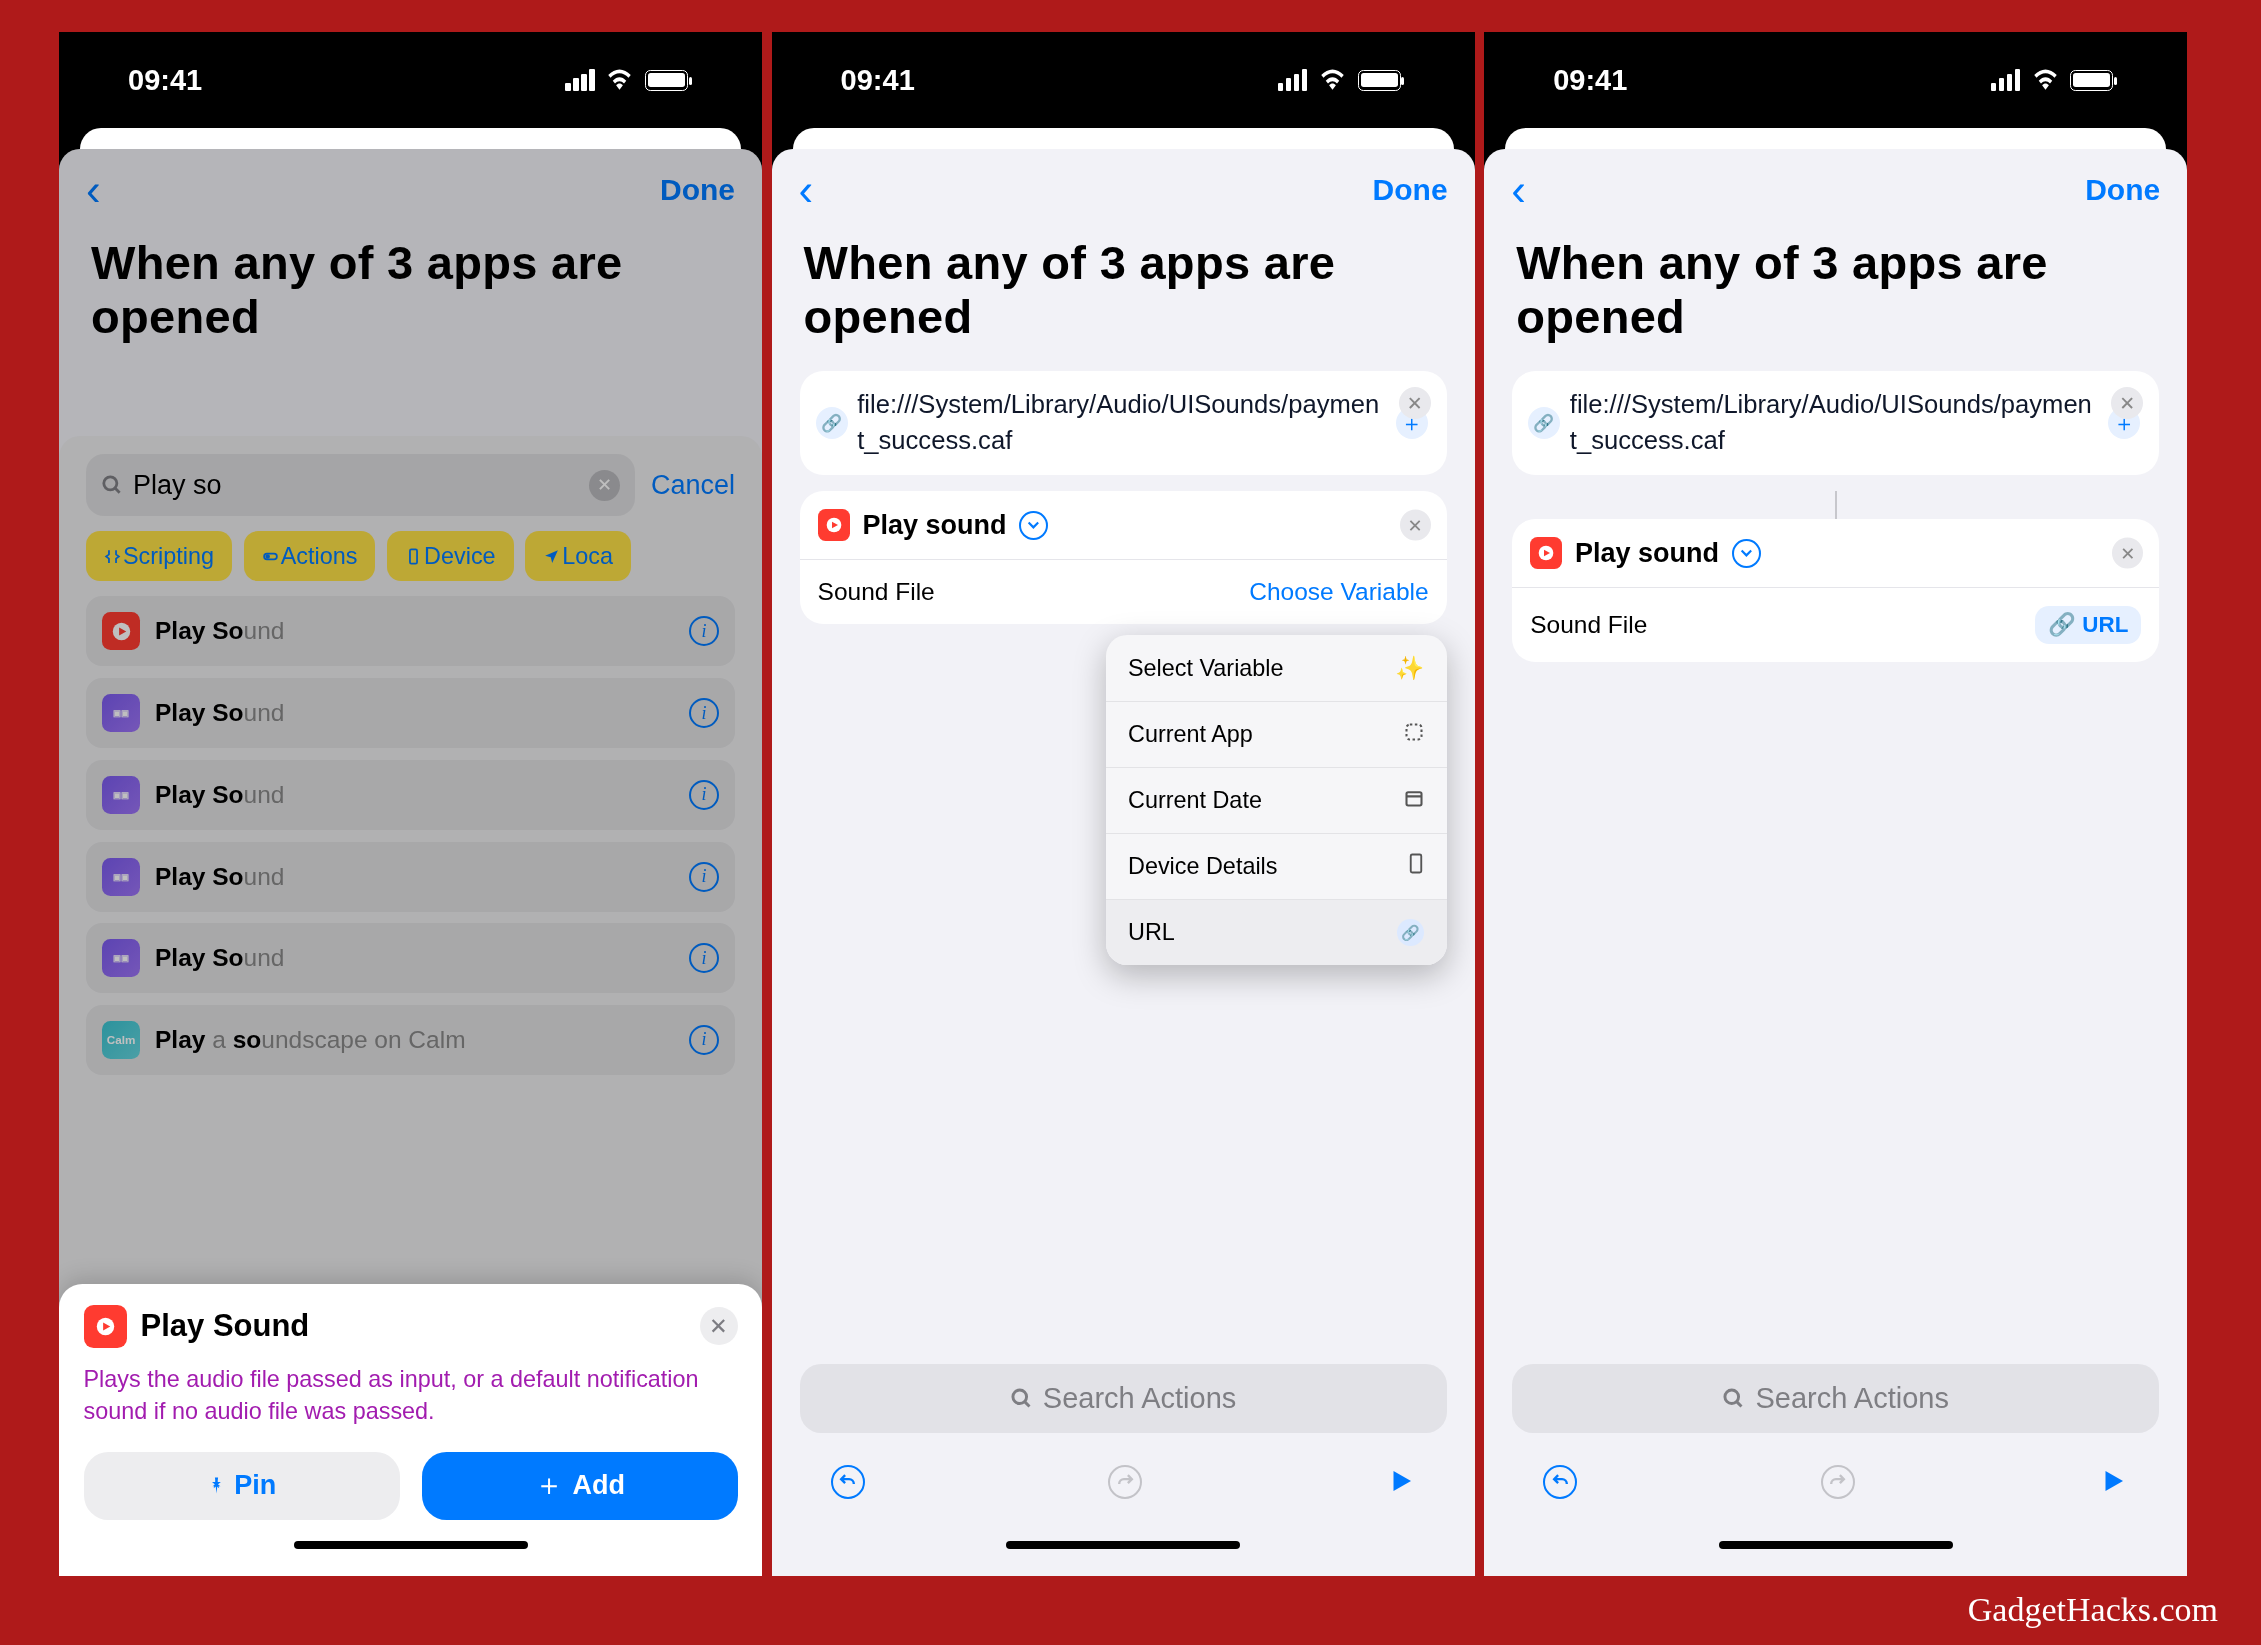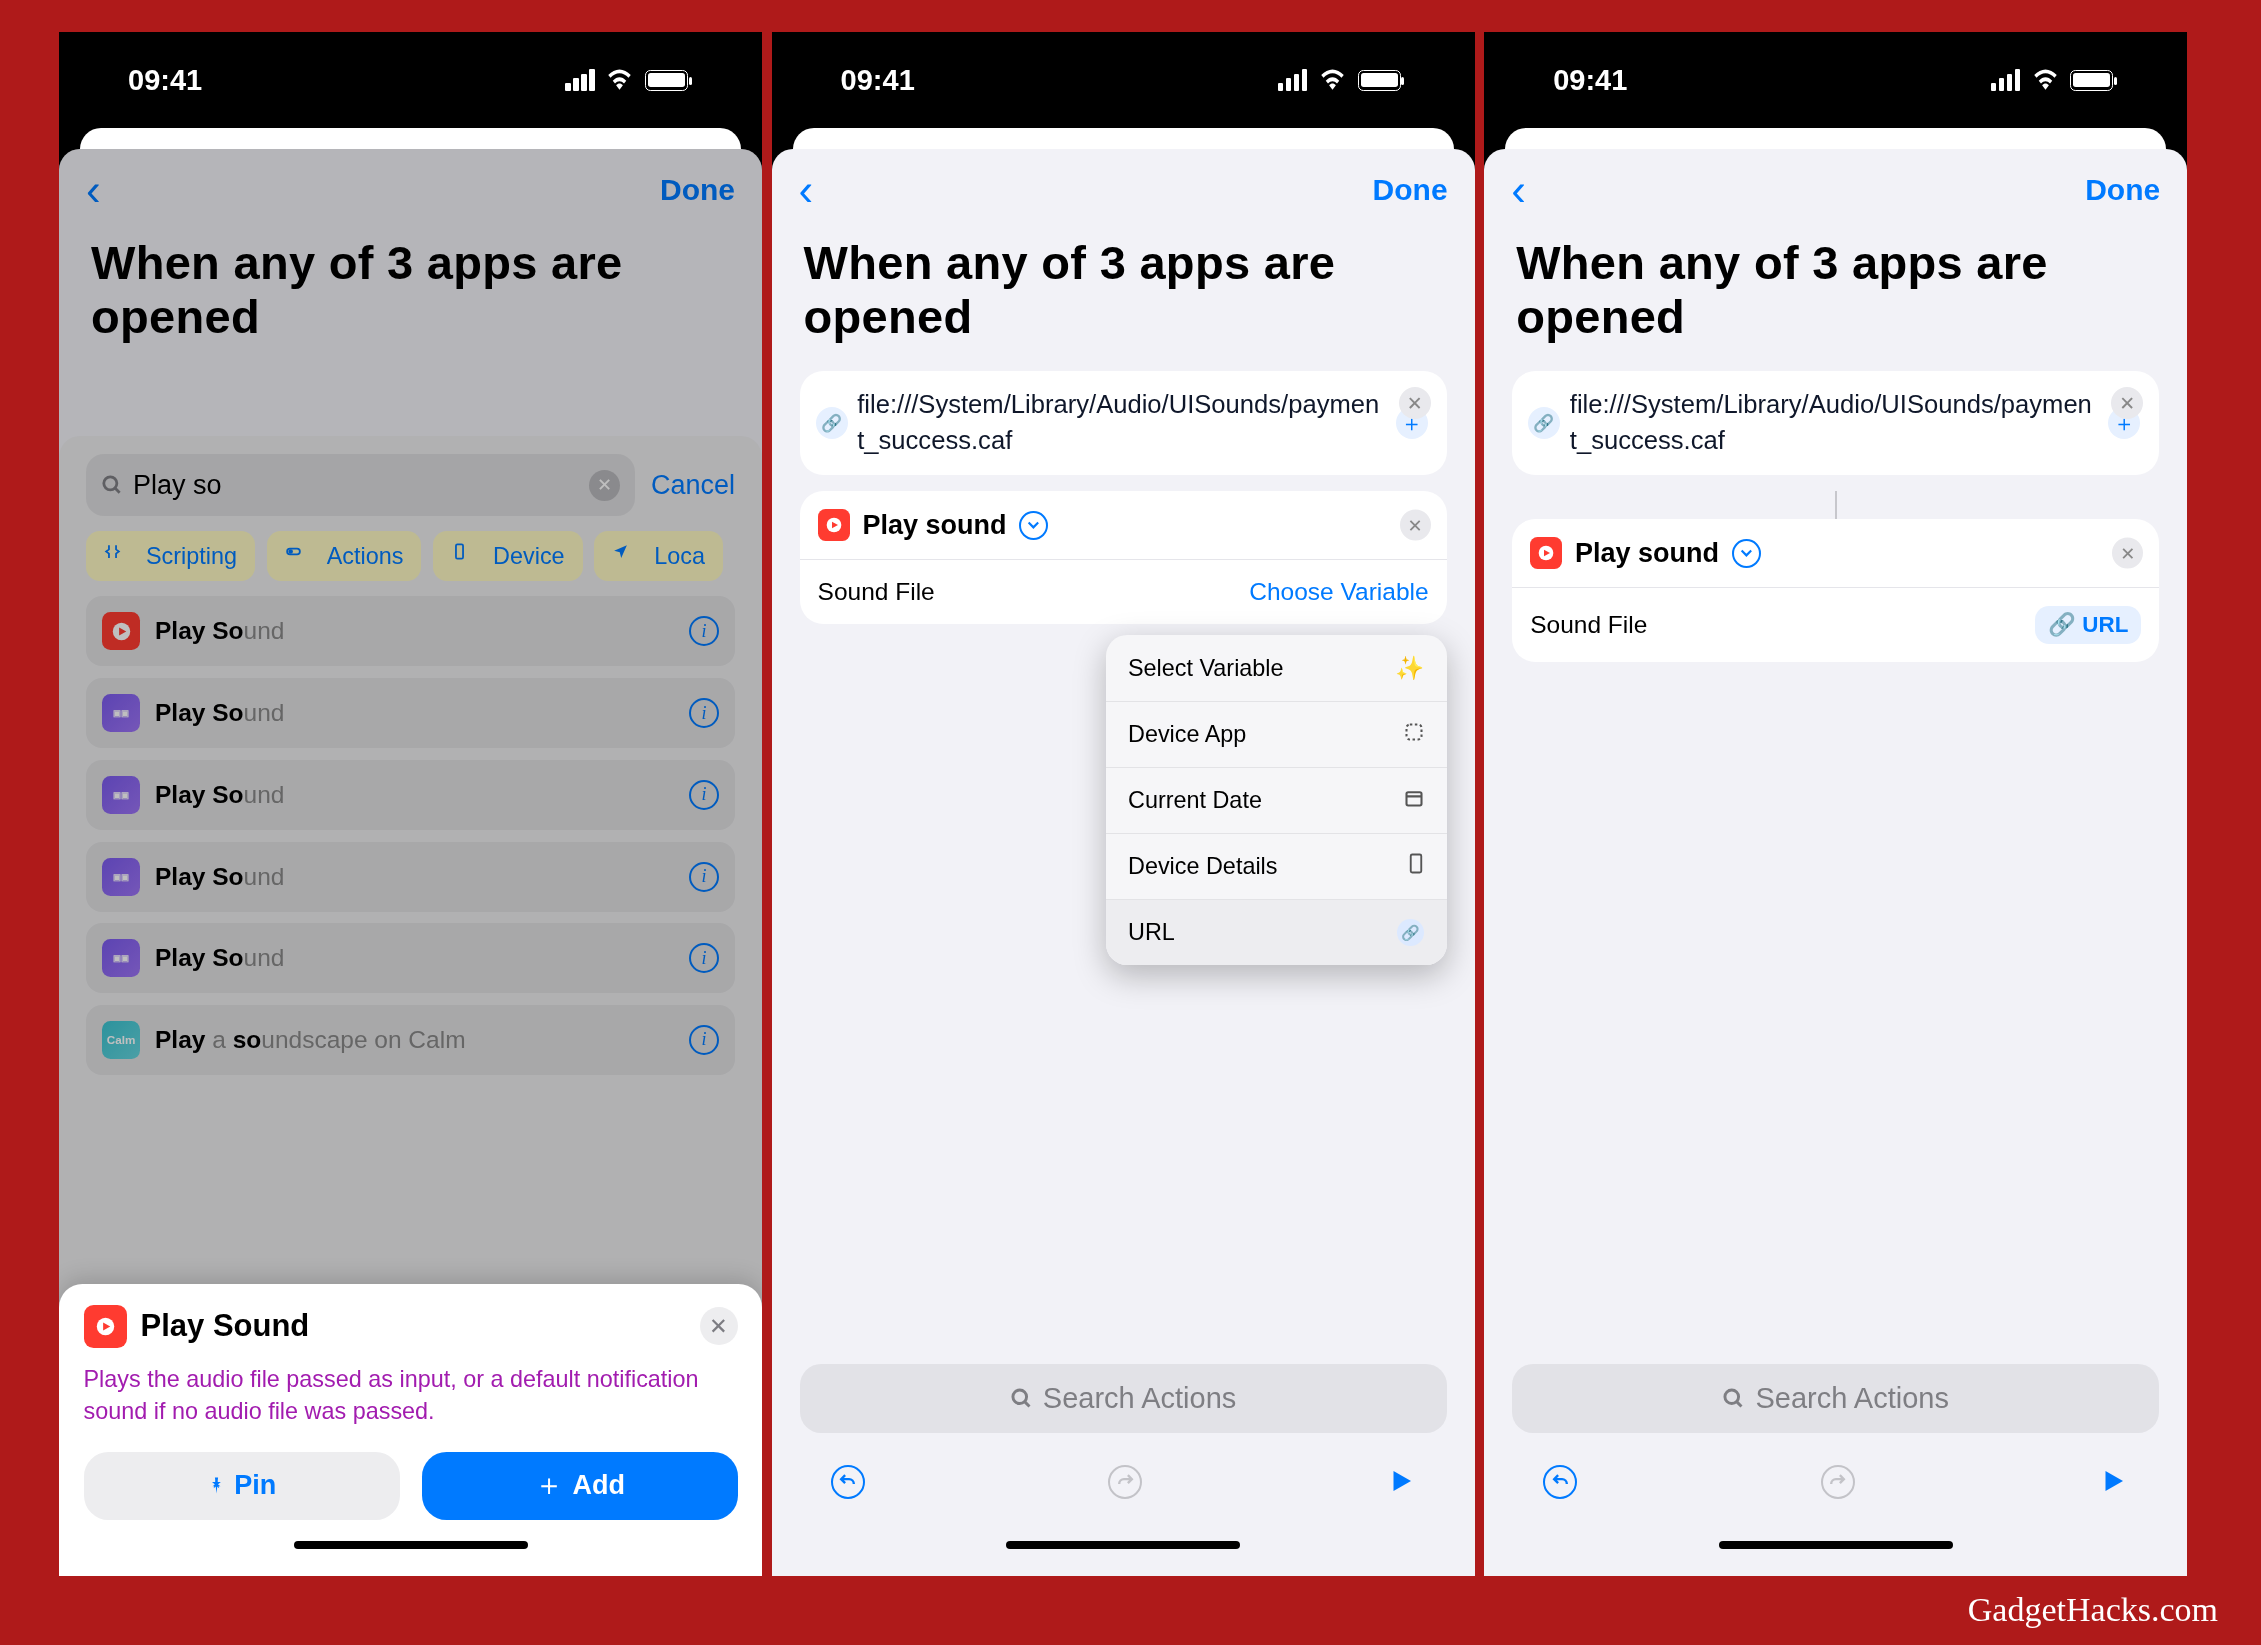--- a/index.html
+++ b/index.html
@@ -68,21 +68,21 @@
 
   
   .inner-sheet{ position:absolute; left:0;right:0;bottom:0; top:287px; background:#ECECEE; border-radius:21px 21px 0 0; padding-top:9.6px;}
   .search-row{ display:flex;align-items:center;gap:16px;padding:8.5px 27px 15px 27px;}
   .searchfield{flex:1;height:62px;background:#DDDDDF;border-radius:18px;display:flex;align-items:center;padding:0 15px;gap:9.6px;}
   .searchfield svg{width:22.4px;height:22.4px;color:#7F7F85;}
   .searchfield span{font-size:27px;color:#000;}
   .sf-x{ width:31px;height:31px;border-radius:15.4px;background:#B9B9BD;color:#fff;display:flex;align-items:center;justify-content:center;font-size:18px;}
   .cancel{color:#007AFF;font-size:27px;}
   .cat-row{display:flex;gap:11.7px;padding:0 27px 15px 27px;overflow:hidden;}
-  .cat-chip{background:#fef9c3;color:#007AFF;border-radius:14px;padding:11.7px 18px;display:flex;gap:25px;font-size:23.4px;font-weight:500;white-space:nowrap;}
+  .cat-chip{background:#fde047;color:#007AFF;border-radius:14px;padding:11.7px 18px;display:flex;align-items:center;gap:2px;font-size:23.4px;font-weight:500;white-space:nowrap;}
   .results{padding:0 27px;}
   .result-item{background:#E0E0E2;border-radius:16px;margin-bottom:11.7px;display:flex;align-items:center;padding:16px 16px;gap:15px;position:relative;}
   .app-icon{width:38px;height:38px;border-radius:8.5px;display:flex;align-items:center;justify-content:center;}
   .app-icon.red{background:#FF3B30;} .app-icon.red svg{width:19px;height:19px;}
   .app-icon.purple{background:linear-gradient(135deg,#7B5BEE,#9D74F6);} .app-icon.purple .tiny{color:#fff;font-size:8.5px;font-weight:700;}
   .app-icon.teal{background:linear-gradient(135deg,#3AC4D1,#65D5DE);color:#fff;font-size:11.7px;font-weight:700;}
   .ri-info{position:absolute;right:16px;width:30px;height:30px;border:2.1px solid #007AFF;border-radius:15px;color:#007AFF;display:flex;align-items:center;justify-content:center;font-family:Georgia,serif;font-style:italic;font-size:18px;}
   .result-text{font-size:24.5px;}
   .result-text .dim{color:#888;}
 
@@ -304,21 +304,21 @@
           <div class="choose-var">Choose Variable</div>
         </div>
       </div>
 
       <div class="ctx-menu" style="top:144px;">
         <div class="ctx-item">
               <span>Select Variable</span>
               <span class="ri">✨</span>
             </div>
         <div class="ctx-item">
-              <span>Device App</span>
+              <span>Current App</span>
               <span class="ri"><svg width="20" height="20" viewBox="0 0 24 24" fill="none" stroke="#555" stroke-width="2.5" stroke-dasharray="3 3">
                   <rect x="3" y="3" width="18" height="18" rx="4"></rect>
                 </svg></span>
             </div>
         <div class="ctx-item">
               <span>Current Date</span>
               <span class="ri"><svg width="20" height="20" viewBox="0 0 24 24" fill="none" stroke="#555" stroke-width="2.5">
                   <rect x="3" y="5" width="18" height="16" rx="2"></rect>
                   <line x1="3" y1="10" x2="21" y2="10"></line>
                 </svg></span>

